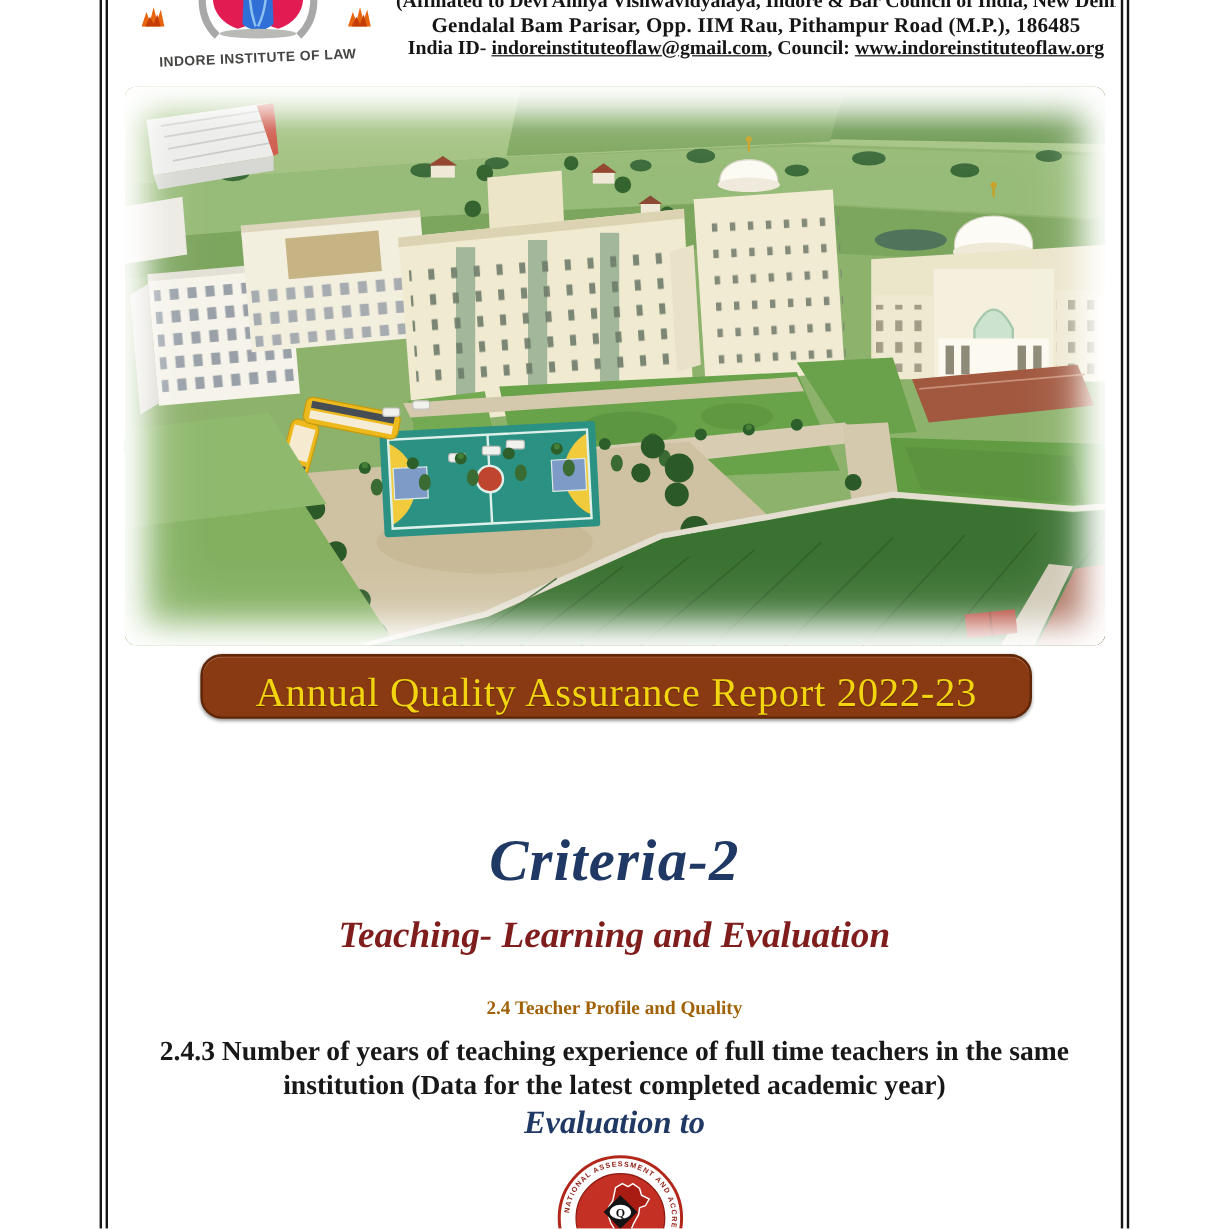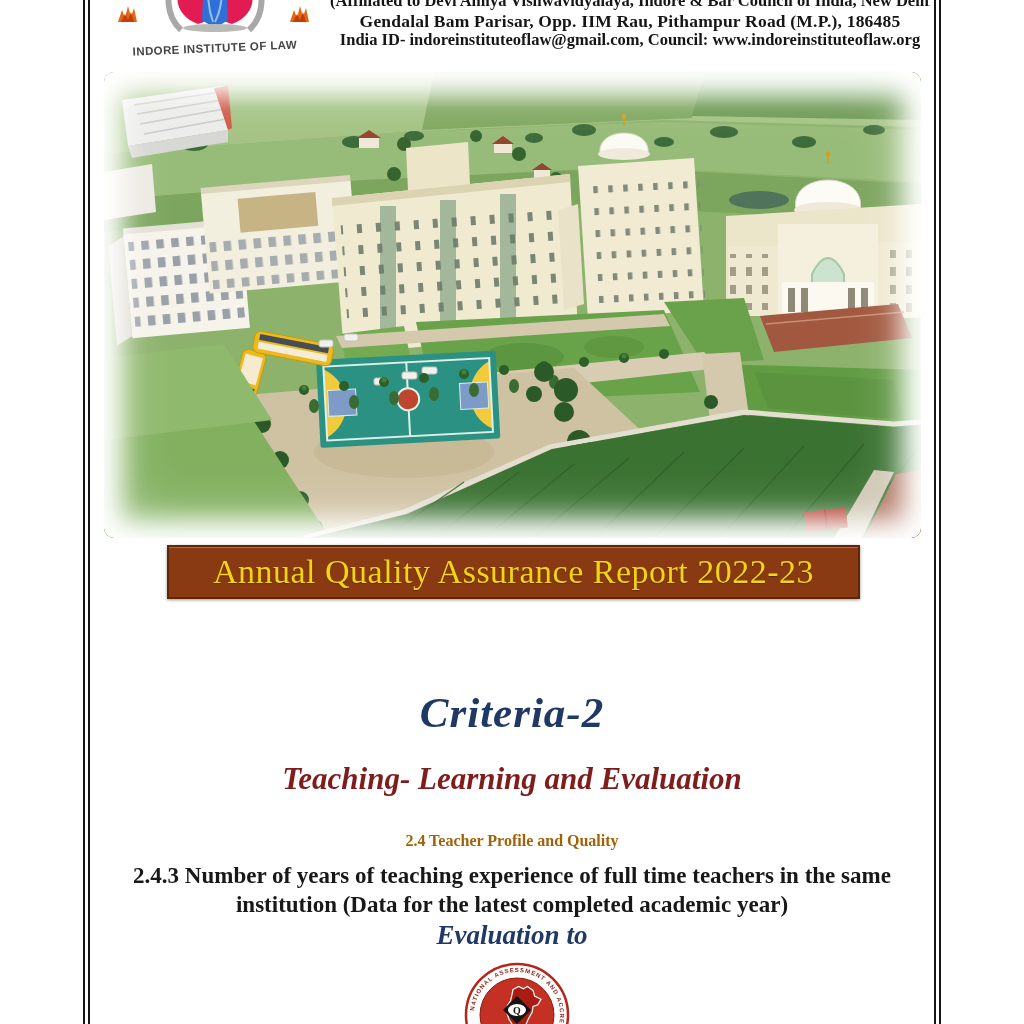--- a/index.html
+++ b/index.html
@@ -9,35 +9,35 @@
   .vline.left{left:83px;border-left:7px double #161616;}
   .vline.right{left:934px;border-left:7px double #161616;}
 
   .logo-wrap{position:absolute;left:98px;top:-16px;width:234px;height:78px;}
 
   .header-text{position:absolute;left:330px;top:0;width:600px;text-align:center;}
   .clip-line{height:11px;overflow:hidden;}
   .clip-line span{display:block;margin-top:-9px;font-size:16.5px;font-weight:bold;white-space:nowrap;}
   .addr{font-size:17.5px;font-weight:bold;line-height:19px;margin-top:1px;letter-spacing:.2px;}
   .mail{font-size:16.5px;font-weight:bold;line-height:18px;}
-  .mail .lnk{}
+  .mail .lnk{text-decoration:underline;}
   .phone{font-size:16px;font-weight:bold;line-height:19px;}
 
   .photo-wrap{position:absolute;left:104px;top:72px;width:817px;height:466px;border-radius:10px;overflow:hidden;}
   .photo-wrap svg{display:block;}
   .vignette{position:absolute;inset:0;border-radius:10px;
             box-shadow:inset 0 0 26px 16px #ffffff, inset 0 0 60px 10px rgba(255,255,255,.55);pointer-events:none;}
 
   .banner{position:absolute;left:167px;top:545px;width:689px;height:50px;background:#8a3a12;
-          border:2px solid #5f2708;border-radius:0;display:flex;align-items:center;justify-content:center;
+          border:2px solid #5f2708;border-radius:18px;display:flex;align-items:flex-end;justify-content:center;
           box-shadow:inset 0 1px 0 rgba(255,255,255,.25), 0 1px 3px rgba(0,0,0,.4);}
   .banner span{font-size:34px;color:#f2d411;letter-spacing:.5px;text-shadow:0 1px 1px rgba(0,0,0,.35);}
 
   .hcenter{position:absolute;left:90px;width:844px;text-align:center;}
-  .criteria{top:688px;font-size:43px;font-weight:bold;font-style:italic;color:#1f3864;letter-spacing:1px;}
+  .criteria{top:688px;font-size:49px;font-weight:bold;font-style:italic;color:#1f3864;letter-spacing:1px;}
   .subtitle{top:761px;font-size:31px;font-weight:bold;font-style:italic;color:#7f1d1d;}
   .section{top:832px;font-size:16px;font-weight:600;color:#a16207;}
   .subsection{top:861px;left:97px;width:830px;font-size:23px;line-height:29px;font-weight:600;color:#181818;}
   .submitted{top:920px;font-size:27px;font-weight:bold;font-style:italic;color:#1f3864;}
 
   .naac-wrap{position:absolute;left:462px;top:960px;width:110px;height:64px;overflow:hidden;}
 </style>
 </head>
 <body>
 

